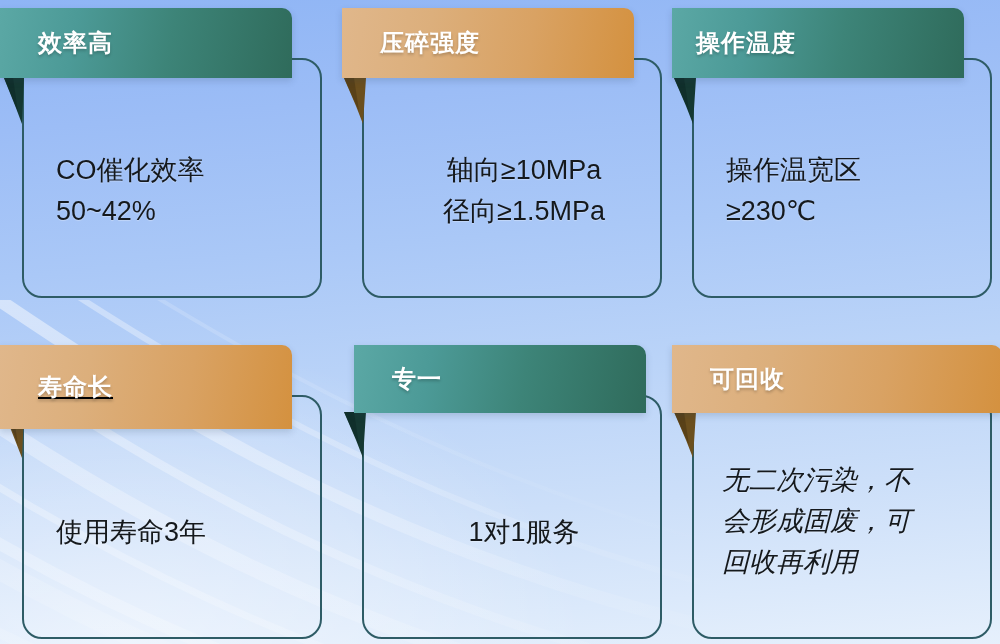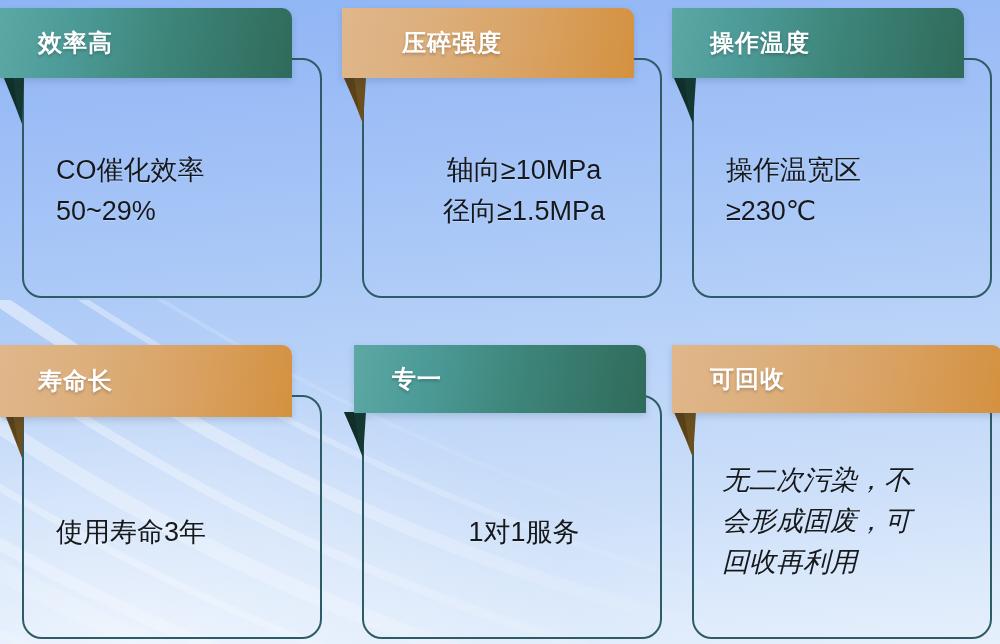--- a/index.html
+++ b/index.html
@@ -148,62 +148,62 @@
       <div class="fold" style="left:4px; top:78px;">
         <svg width="20" height="46" viewBox="0 0 20 46" aria-hidden="true">
           <polygon points="0,0 20,0 18,46 12,30" fill="#153832"></polygon>
           <polygon points="0,0 9,0 14,34 10,24" fill="#0e2a26" opacity="0.6"></polygon>
         </svg>
       </div>
       <div class="card-header clip-left" style="left:0px; top:8px; width:292px; height:70px;">
         <span class="header-title" style="margin-left:38px;">效率高</span>
       </div>
       <div class="card-text" style="left:56px; top:150px; width:250px;">CO催化效率
-50~29%</div>
+50~42%</div>
     </div>
 
     <div class="card theme-tan">
       <div class="card-body" style="left:362px; top:58px; width:300px; height:240px;"></div>
       <div class="fold" style="left:344px; top:78px;">
         <svg width="22" height="46" viewBox="0 0 22 46" aria-hidden="true">
           <polygon points="0,0 22,0 19,46 12,28" fill="#6b4f1e"></polygon>
           <polygon points="0,0 10,0 15,33 10,22" fill="#4a3614" opacity="0.55"></polygon>
         </svg>
       </div>
-      <div class="card-header tail-right" style="left:342px; top:8px; width:292px; height:70px;padding-left:22px;">
+      <div class="card-header tail-right" style="left:342px; top:8px; width:292px; height:70px;">
         <span class="header-title" style="margin-left:38px;">压碎强度</span>
       </div>
       <div class="card-text" style="left:394px; top:150px; width:260px;text-align:center;">轴向≥10MPa
 径向≥1.5MPa</div>
     </div>
 
     <div class="card theme-teal">
       <div class="card-body" style="left:692px; top:58px; width:300px; height:240px;"></div>
       <div class="fold" style="left:674px; top:78px;">
         <svg width="22" height="46" viewBox="0 0 22 46" aria-hidden="true">
           <polygon points="0,0 22,0 19,46 12,28" fill="#153832"></polygon>
           <polygon points="0,0 10,0 15,33 10,22" fill="#0e2a26" opacity="0.6"></polygon>
         </svg>
       </div>
       <div class="card-header tail-right" style="left:672px; top:8px; width:292px; height:70px;">
-        <span class="header-title" style="margin-left:38px;">操作温度</span>
+        <span class="header-title" style="margin-left:24px;">操作温度</span>
       </div>
       <div class="card-text" style="left:726px; top:150px; width:250px;">操作温宽区
 ≥230℃</div>
     </div>
 
     <div class="card theme-tan">
       <div class="card-body" style="left:22px; top:395px; width:300px; height:244px;"></div>
       <div class="fold" style="left:4px; top:412px;">
         <svg width="20" height="46" viewBox="0 0 20 46" aria-hidden="true">
           <polygon points="0,0 20,0 18,46 11,28" fill="#6b4f1e"></polygon>
           <polygon points="0,0 9,0 14,33 10,22" fill="#4a3614" opacity="0.55"></polygon>
         </svg>
       </div>
-      <div class="card-header clip-left" style="left:0px; top:345px; width:292px; height:72px;">
+      <div class="card-header clip-left" style="left:0px; top:345px; width:292px; height:84px;text-decoration:underline;">
         <span class="header-title" style="margin-left:38px;">寿命长</span>
       </div>
       <div class="card-text" style="left:56px; top:512px; width:260px;">使用寿命3年</div>
     </div>
 
     <div class="card theme-teal">
       <div class="card-body" style="left:362px; top:395px; width:300px; height:244px;"></div>
       <div class="fold" style="left:344px; top:412px;">
         <svg width="22" height="46" viewBox="0 0 22 46" aria-hidden="true">
           <polygon points="0,0 22,0 19,46 12,28" fill="#153832"></polygon>

